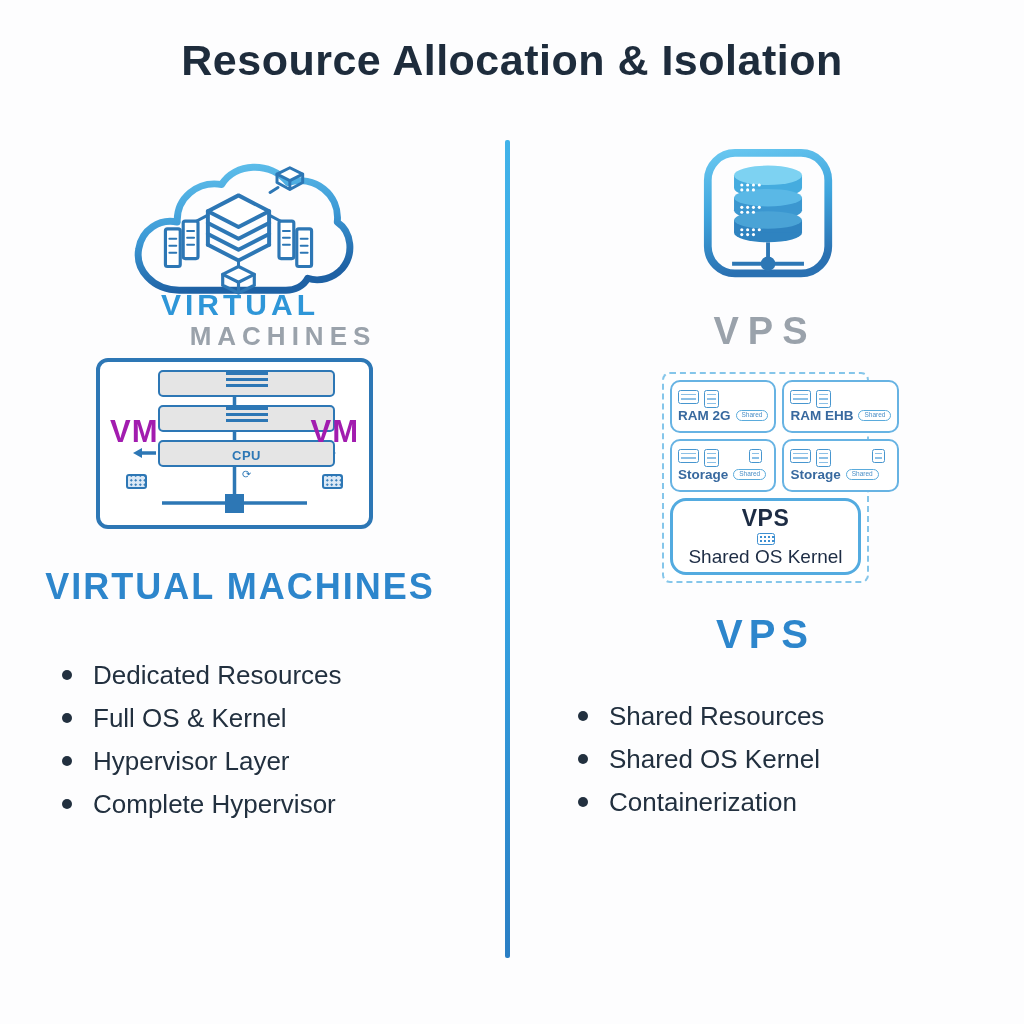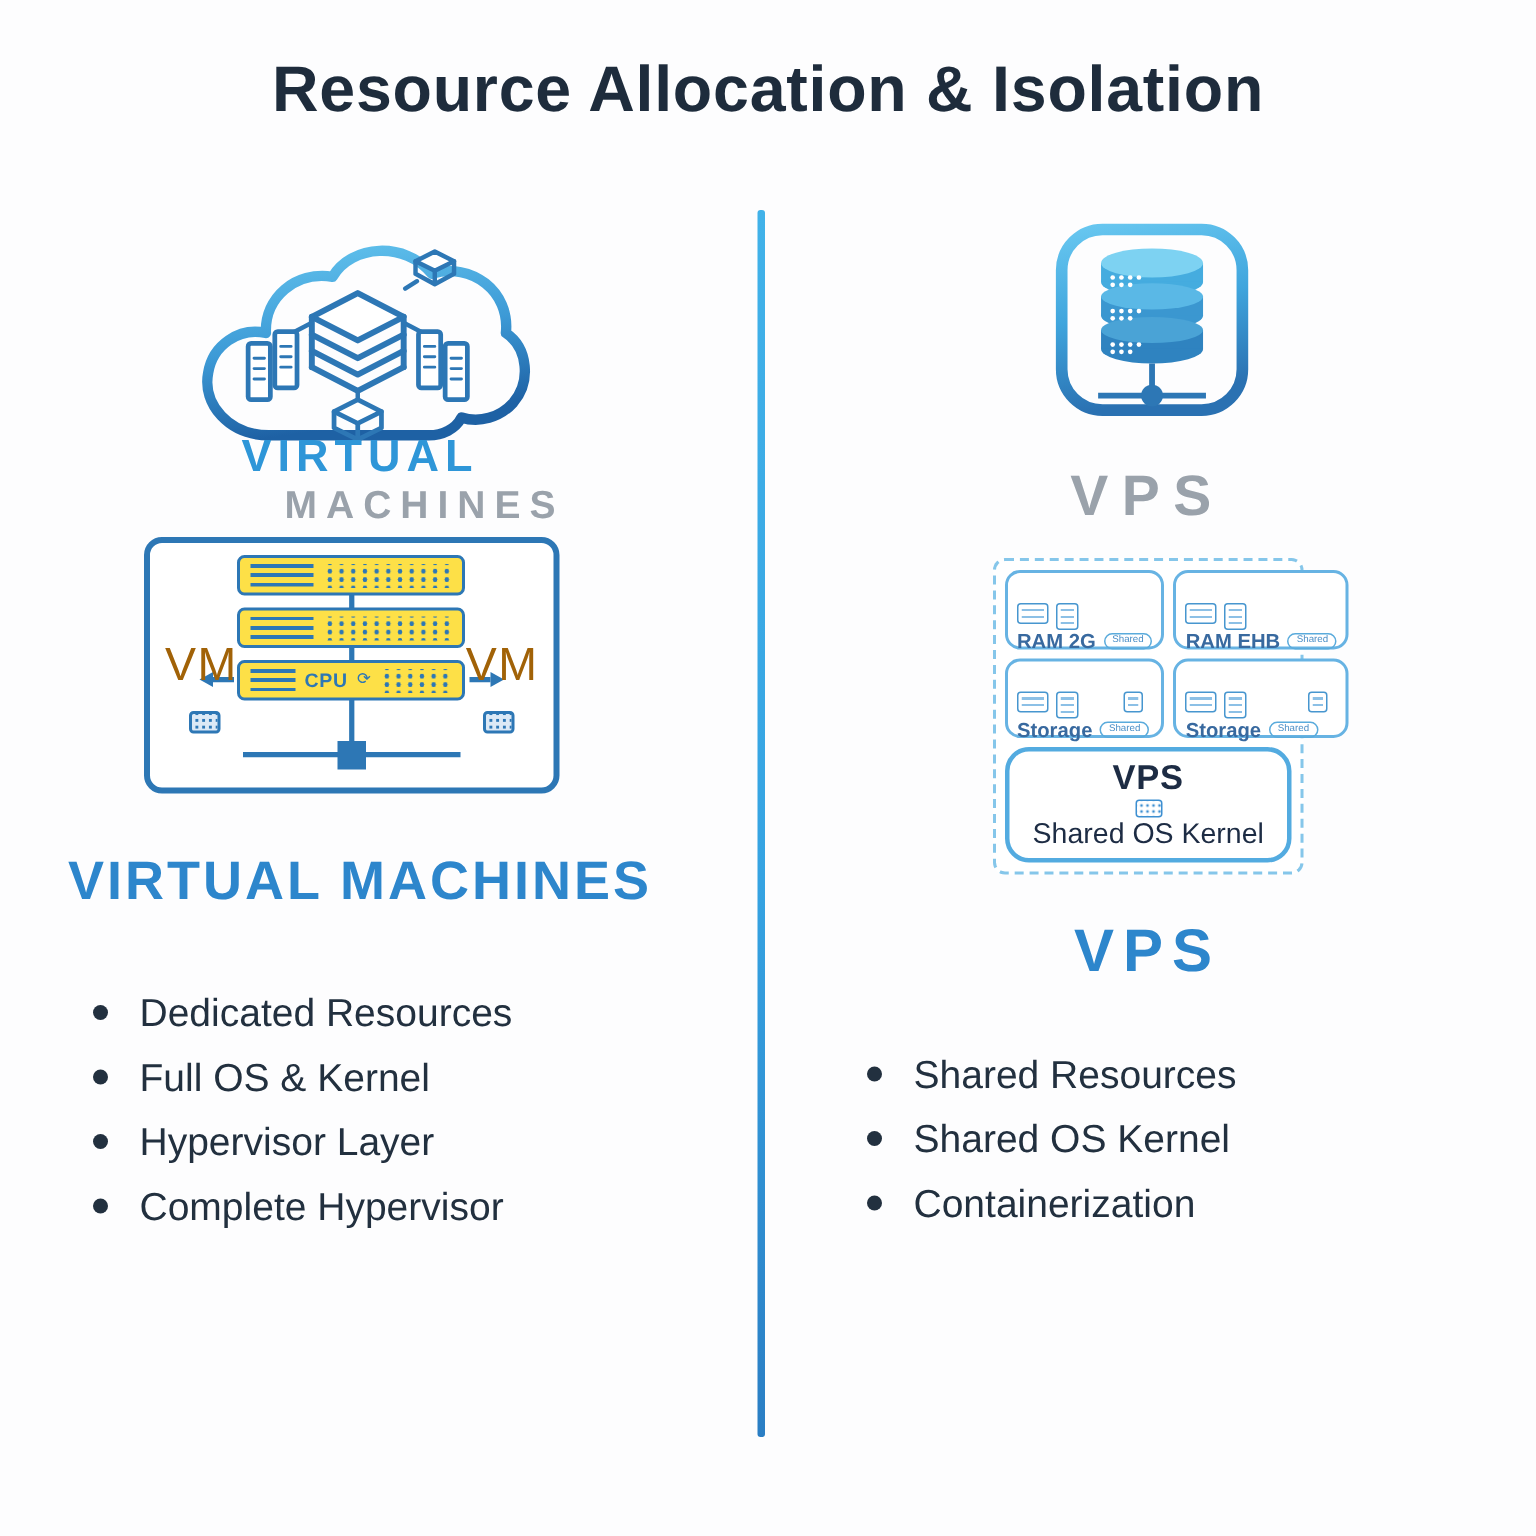--- a/index.html
+++ b/index.html
@@ -27,34 +27,34 @@
   .logo-machines{
     position:absolute;top:321px;left:0;width:480px;text-align:center;
     font-size:26px;font-weight:800;letter-spacing:6px;color:#9aa2ab;margin-left:43px;
   }
   .vm-box{
     position:absolute;left:96px;top:358px;width:277px;height:171px;
     border:4px solid #2d77b5;border-radius:12px;background:#fff;box-sizing:border-box;
   }
   .vm-connectors{position:absolute;left:0;top:0;}
   .server-bar{
-    position:absolute;left:58px;width:152px;height:27px;background:#fde047;
+    position:absolute;left:58px;width:177px;height:27px;background:#e5e5e5;
     border:2.5px solid #2d77b5;border-radius:5px;box-sizing:border-box;
-    display:flex;align-items:center;gap:6px;padding:0 7px;
+    display:flex;align-items:center;gap:6px;padding:0 7px;flex-direction:column;
   }
   .bar1{top:8px;} .bar2{top:43px;} .bar3{top:78px;}
   .stripes{width:42px;height:15px;
     background:repeating-linear-gradient(to bottom,#2d77b5 0 2.6px,transparent 2.6px 6.2px);}
   .stripes.narrow{width:30px;}
   .dotgrid{flex:1;height:16px;
     background-image:radial-gradient(circle,#2d77b5 1.5px,transparent 1.7px);
     background-size:7.8px 5.6px;background-position:1px 2px;}
   .cpu-label{font-size:13px;font-weight:bold;color:#2d77b5;letter-spacing:.5px;}
   .cpu-glyph{font-size:11px;color:#2d77b5;line-height:1;}
-  .vm-label{position:absolute;top:63px;font-size:31px;font-weight:400;color:#a16207;letter-spacing:1px;}
+  .vm-label{position:absolute;top:52px;font-size:31px;font-weight:700;color:#a21caf;letter-spacing:1px;}
   .vm-label.left{left:10px;} .vm-label.right{right:10px;}
   .vm-chip{position:absolute;top:112px;width:17px;height:11px;border:2px solid #2d77b5;
     border-radius:3px;background:#dce9f6;
     background-image:radial-gradient(circle,#2d77b5 1px,transparent 1.2px);
     background-size:4.5px 4.5px;background-position:1px 2px;}
   .vm-chip.left{left:26px;} .vm-chip.right{right:26px;}
   .vm-heading{
     position:absolute;top:566px;left:0;width:480px;text-align:center;
     font-size:36px;font-weight:800;letter-spacing:2px;color:#2d86cc;
   }
@@ -71,21 +71,21 @@
     font-size:38px;font-weight:800;letter-spacing:9px;color:#9aa2ab;
   }
   .vps-diagram{
     position:absolute;left:662px;top:372px;width:207px;height:211px;
     border:2px dashed #85c6ea;border-radius:8px;background:#fff;
     box-sizing:border-box;padding:6px;display:flex;flex-direction:column;
   }
   .vps-cells{display:grid;grid-template-columns:1fr 1fr;gap:6px;}
   .vps-cell{
     height:53px;border:2px solid #67b3e3;border-radius:10px;background:#fff;
-    box-sizing:border-box;padding:20px 6px;display:flex;flex-direction:column;justify-content:space-between;
+    box-sizing:border-box;padding:8px 6px;display:flex;flex-direction:column;justify-content:space-between;
   }
   .cell-chips{display:flex;gap:5px;align-items:flex-start;}
   .chip{border:1.6px solid #4796cf;border-radius:2.5px;background:#fff;box-sizing:border-box;
     background-image:repeating-linear-gradient(to bottom,transparent 0 3px,#8cc0e6 3px 4.4px);
     background-clip:content-box;padding:2px;}
   .chip.wide{width:21px;height:14px;}
   .chip.tall{width:15px;height:18px;}
   .chip.small{width:13px;height:14px;margin-left:auto;margin-right:6px;}
   .cell-bottom{display:flex;align-items:center;gap:5px;}
   .cell-label{font-size:13.5px;color:#38699f;font-weight:600;white-space:nowrap;}

